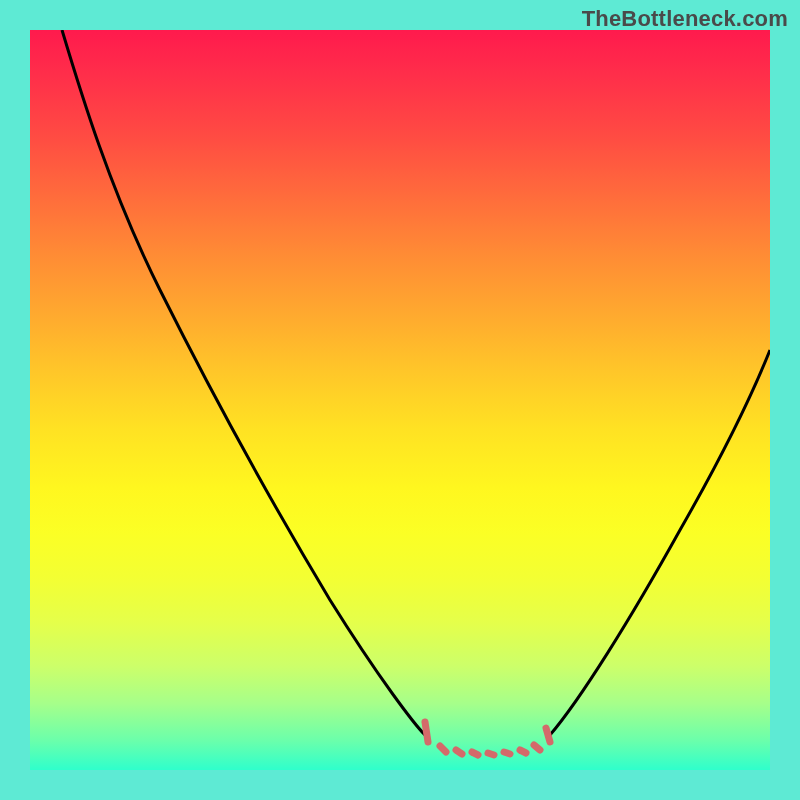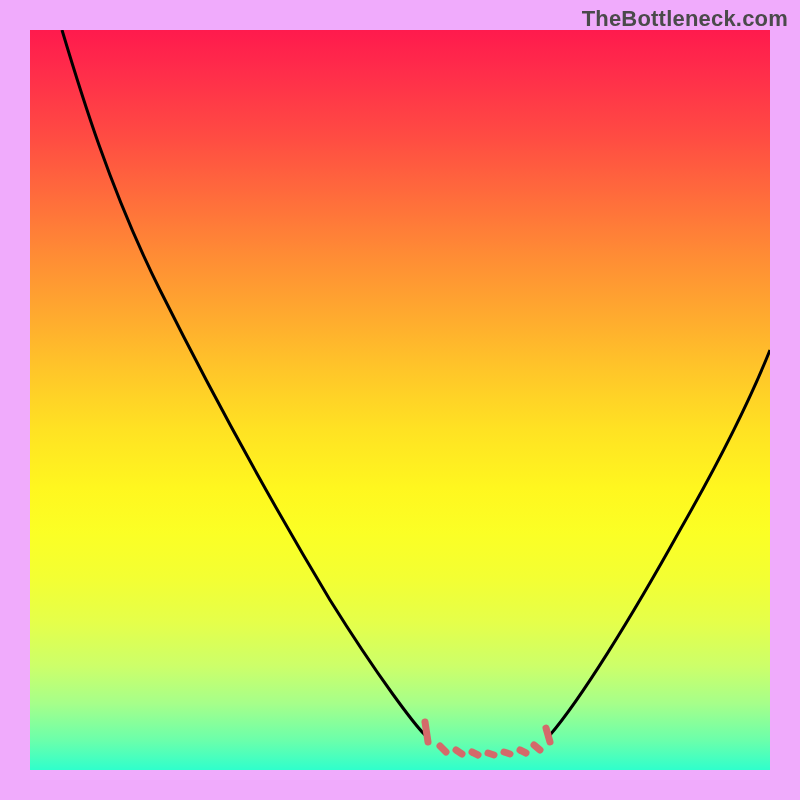--- a/index.html
+++ b/index.html
@@ -10,21 +10,21 @@
     background: #000;
     overflow: hidden;
     font-family: Arial, Helvetica, sans-serif;
   }
   .frame {
     position: absolute;
     left: 0;
     top: 0;
     width: 800px;
     height: 800px;
-    background: #f0abfc;
+    background: #5eead4;
   }
   .plot-area {
     position: absolute;
     left: 30px;
     top: 30px;
     width: 740px;
     height: 740px;
   }
   .gradient-bg {
     position: absolute;

